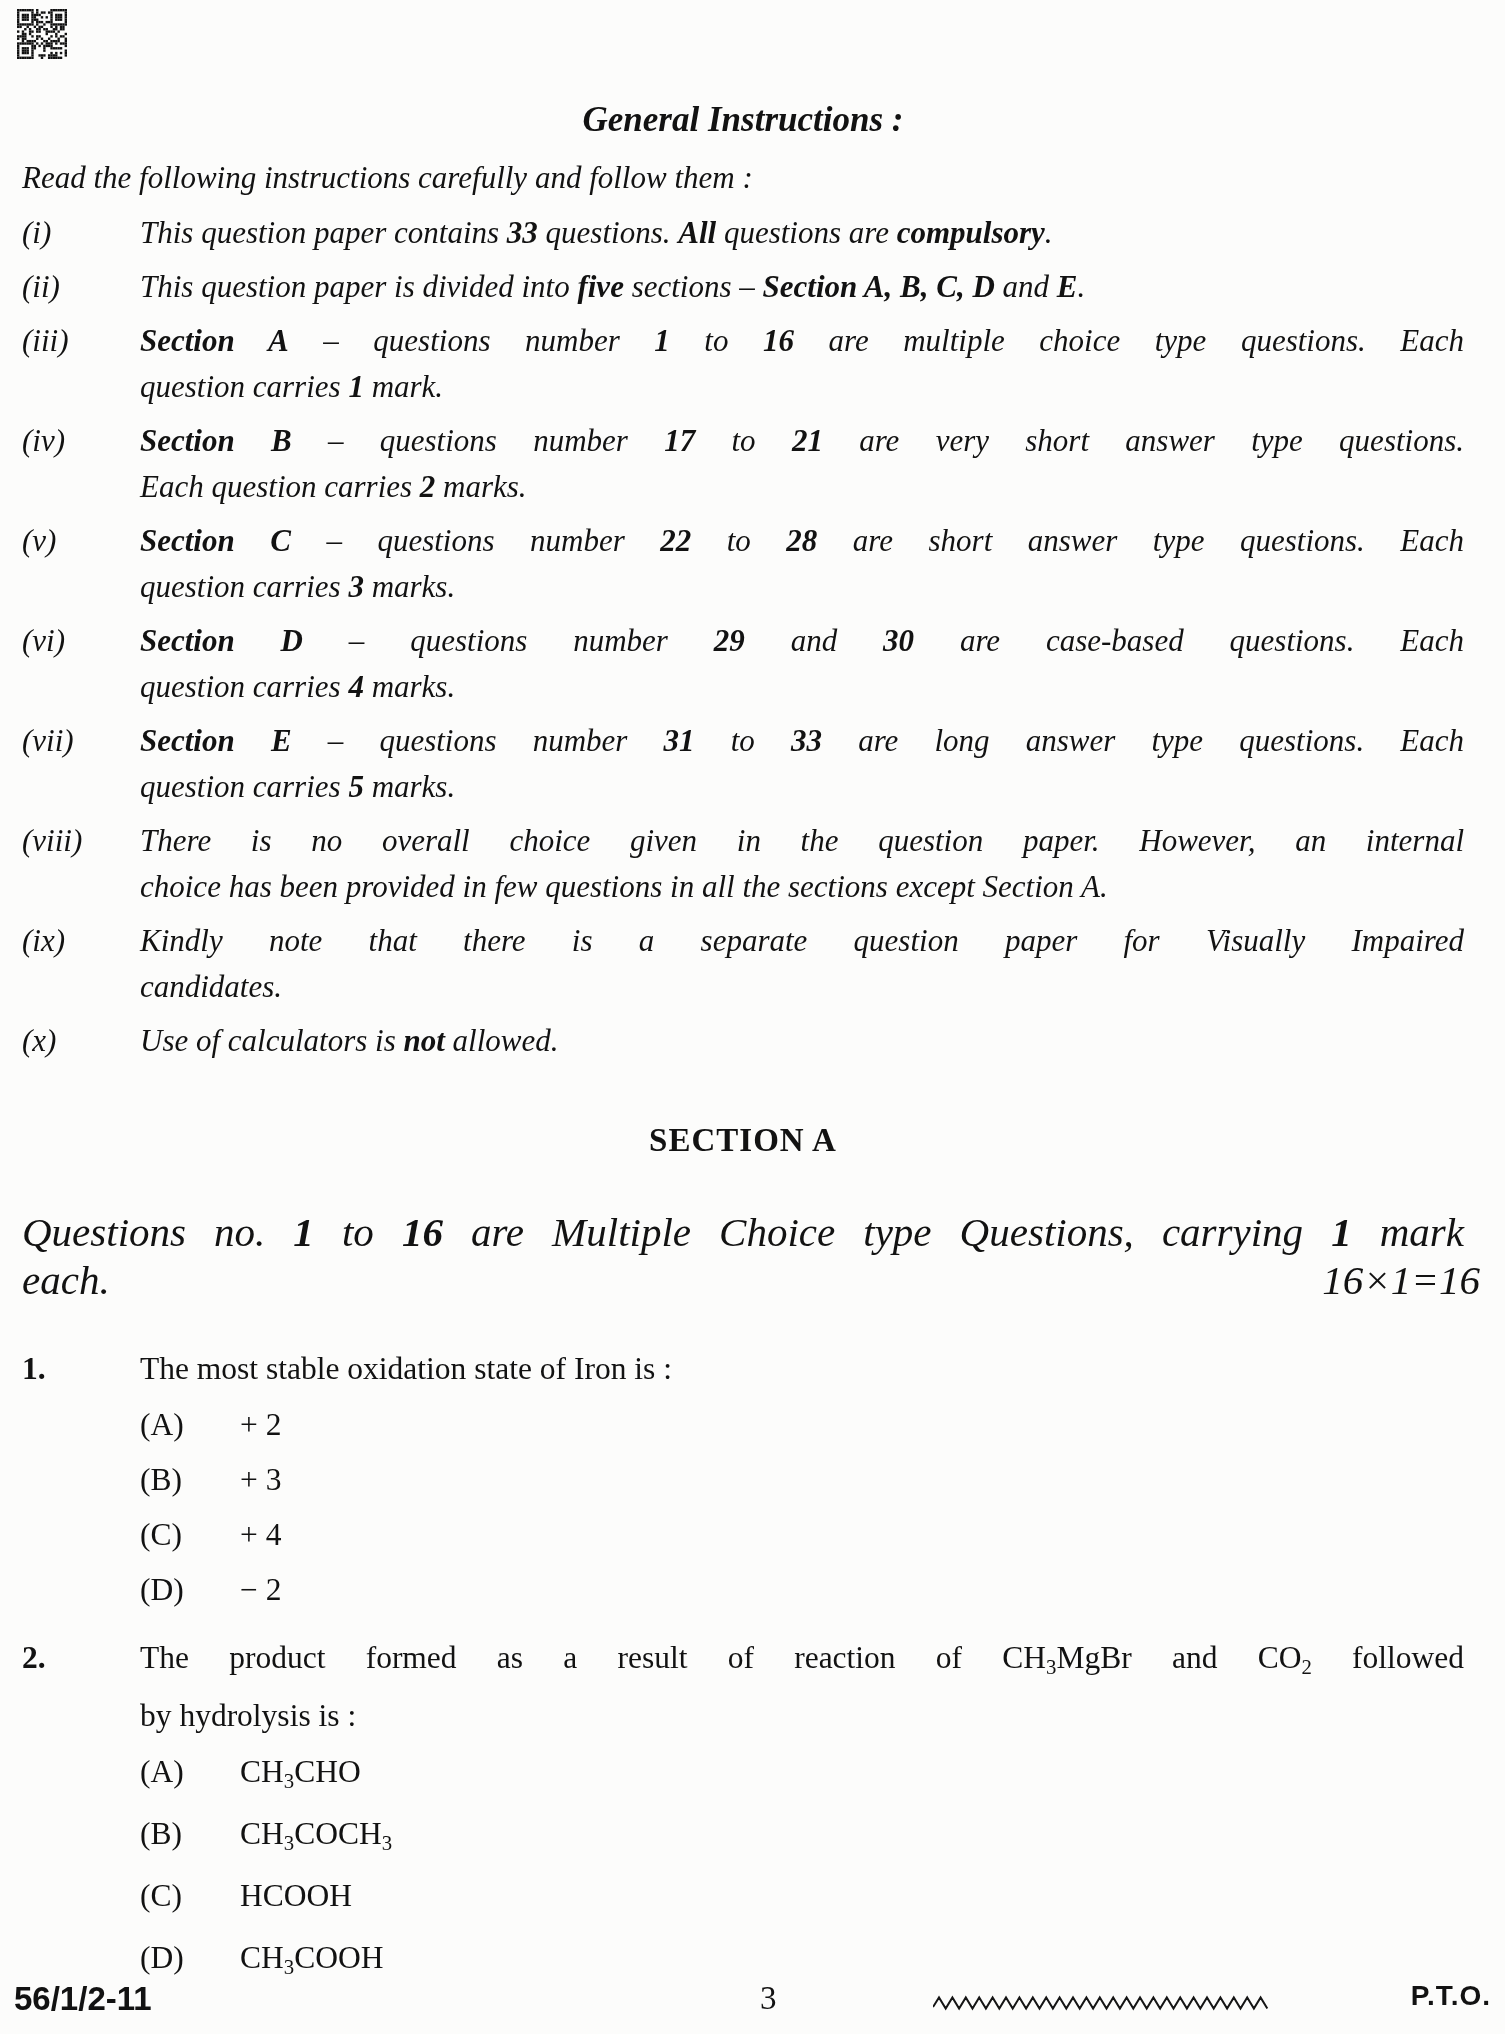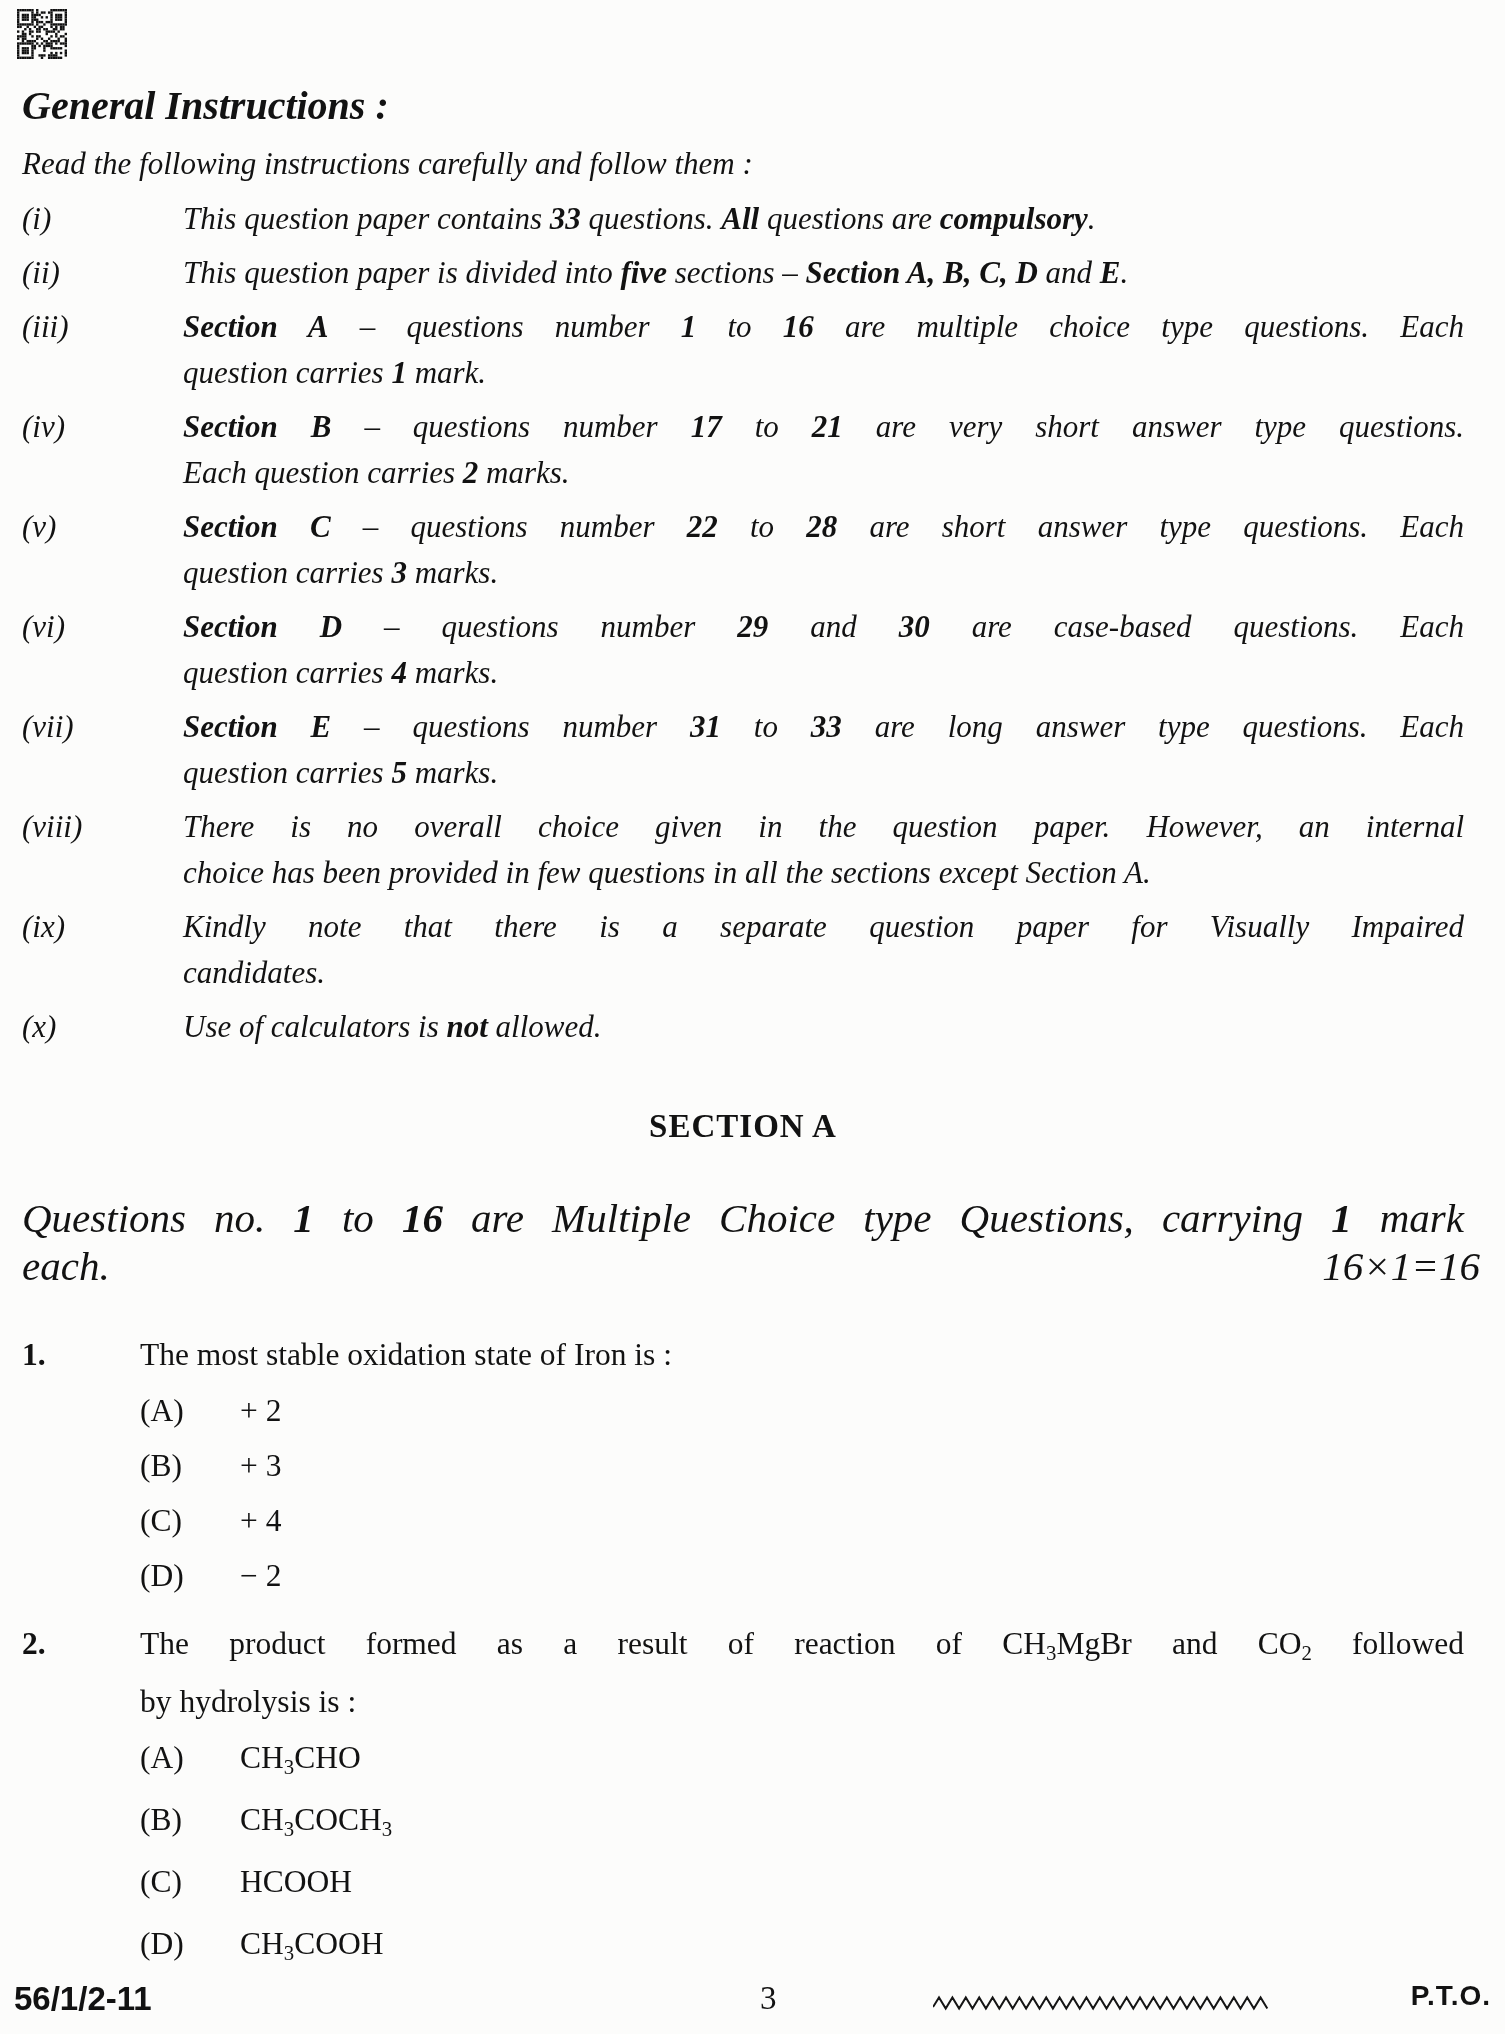--- a/index.html
+++ b/index.html
@@ -4,26 +4,26 @@
 <style>
   html,body{margin:0;padding:0;background:#e8e8e8;}
   .page{
     position:relative;width:1505px;height:2034px;overflow:hidden;
     background:#fcfcfb;color:#121212;
     font-family:"Liberation Serif", serif;
   }
   .qr{position:absolute;left:17px;top:8px;width:50px;height:52px;fill:#101010;}
   .content{position:absolute;left:22px;top:84px;width:1442px;}
 
-  .gi-title{font-size:40px;line-height:40px;font-weight:700;font-style:italic;margin:2px 0 16px 0;}
+  .gi-title{font-size:35px;line-height:40px;font-weight:700;font-style:italic;margin:16px 0 16px 0;text-align:center;}
   .gi-intro{font-size:31px;line-height:44px;font-style:italic;margin:8px 0 10px 0;}
 
   .ins-item{display:flex;font-size:31px;line-height:46px;font-style:italic;margin-bottom:8px;}
   .ins-label{flex:0 0 118px;}
-  .ins-text{flex:1;min-width:0;margin-left:43px;}
+  .ins-text{flex:1;min-width:0;}
   .line{text-align:justify;}
   .line.stretch{text-align:justify;text-align-last:justify;}
 
   .section-heading{text-align:center;font-weight:700;font-size:33px;line-height:40px;letter-spacing:1px;margin:56px 0 48px 0;}
 
   .mcq-intro{position:relative;font-style:italic;font-size:41px;line-height:48px;margin-bottom:36px;}
   .mcq-intro .marks{position:absolute;right:-16px;bottom:0;font-style:italic;}
 
   .question{font-size:31.5px;}
   .question + .question{margin-top:22px;}

